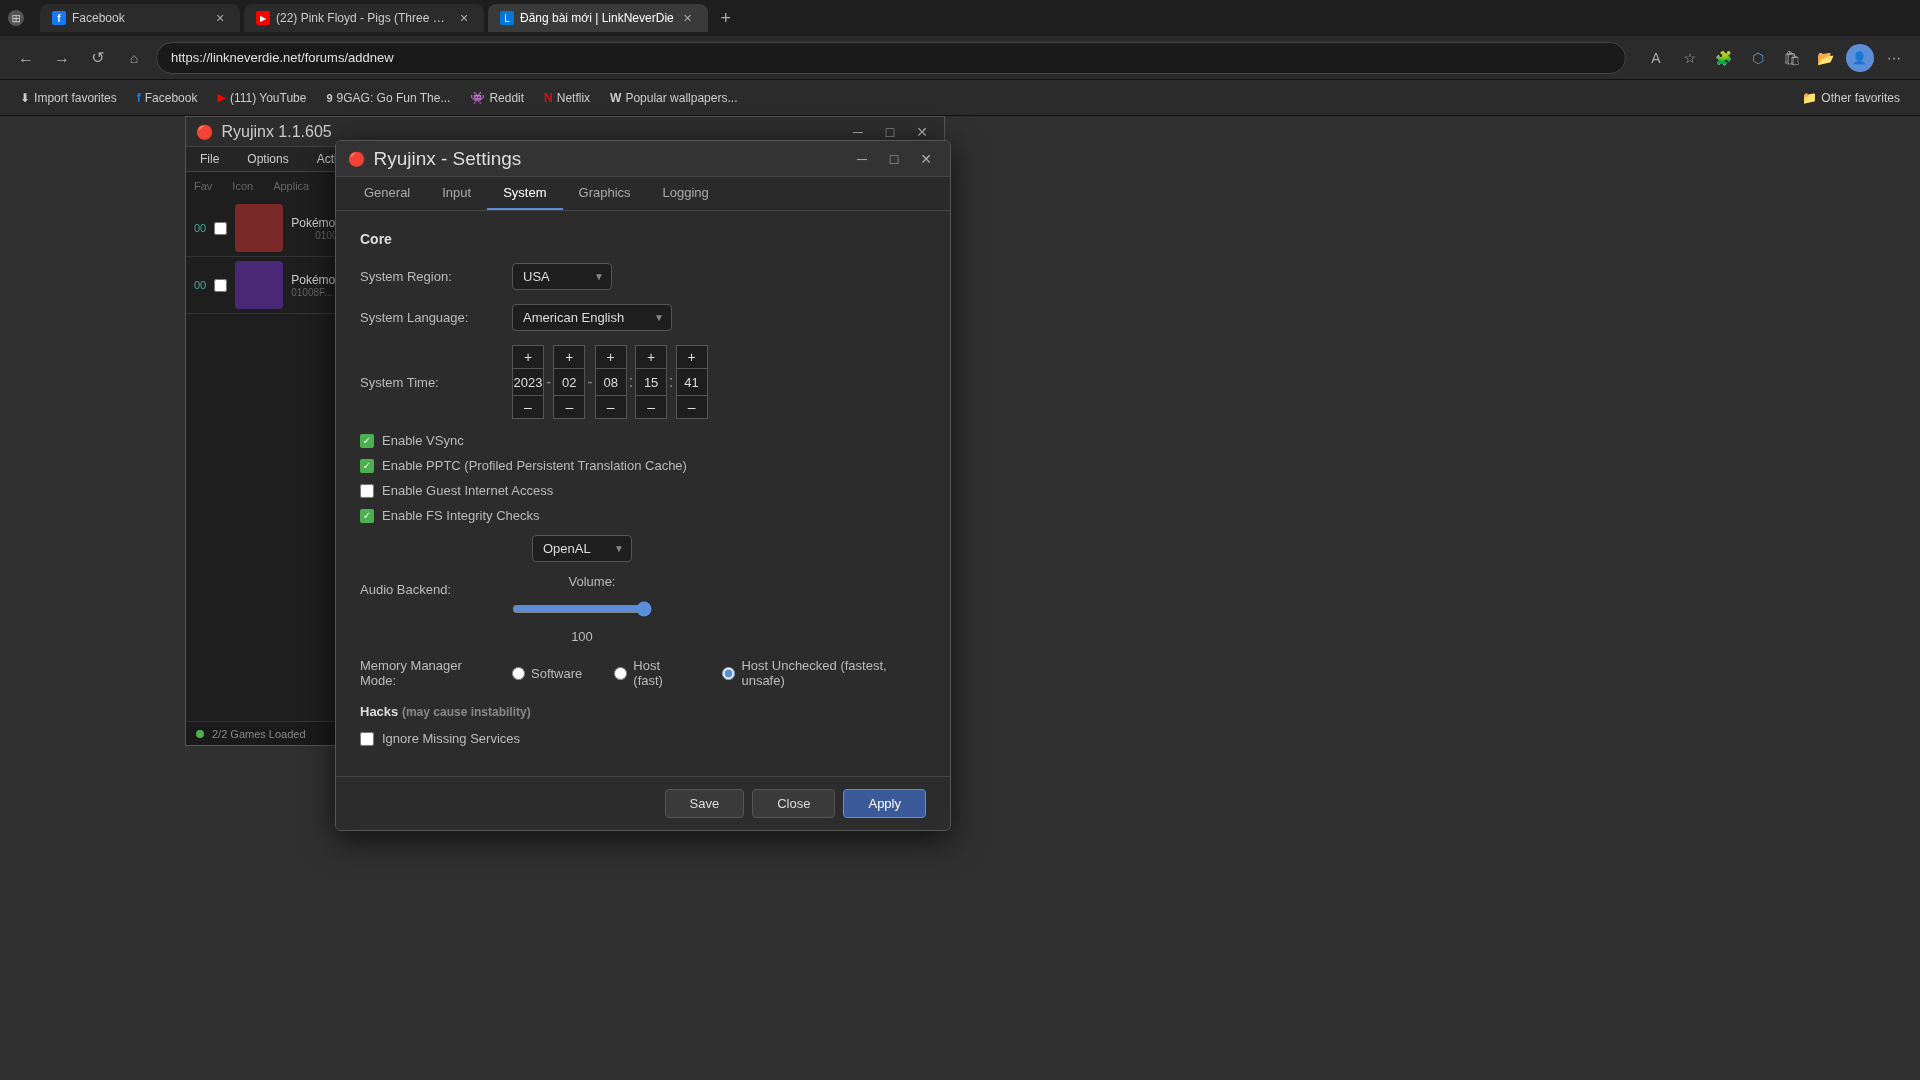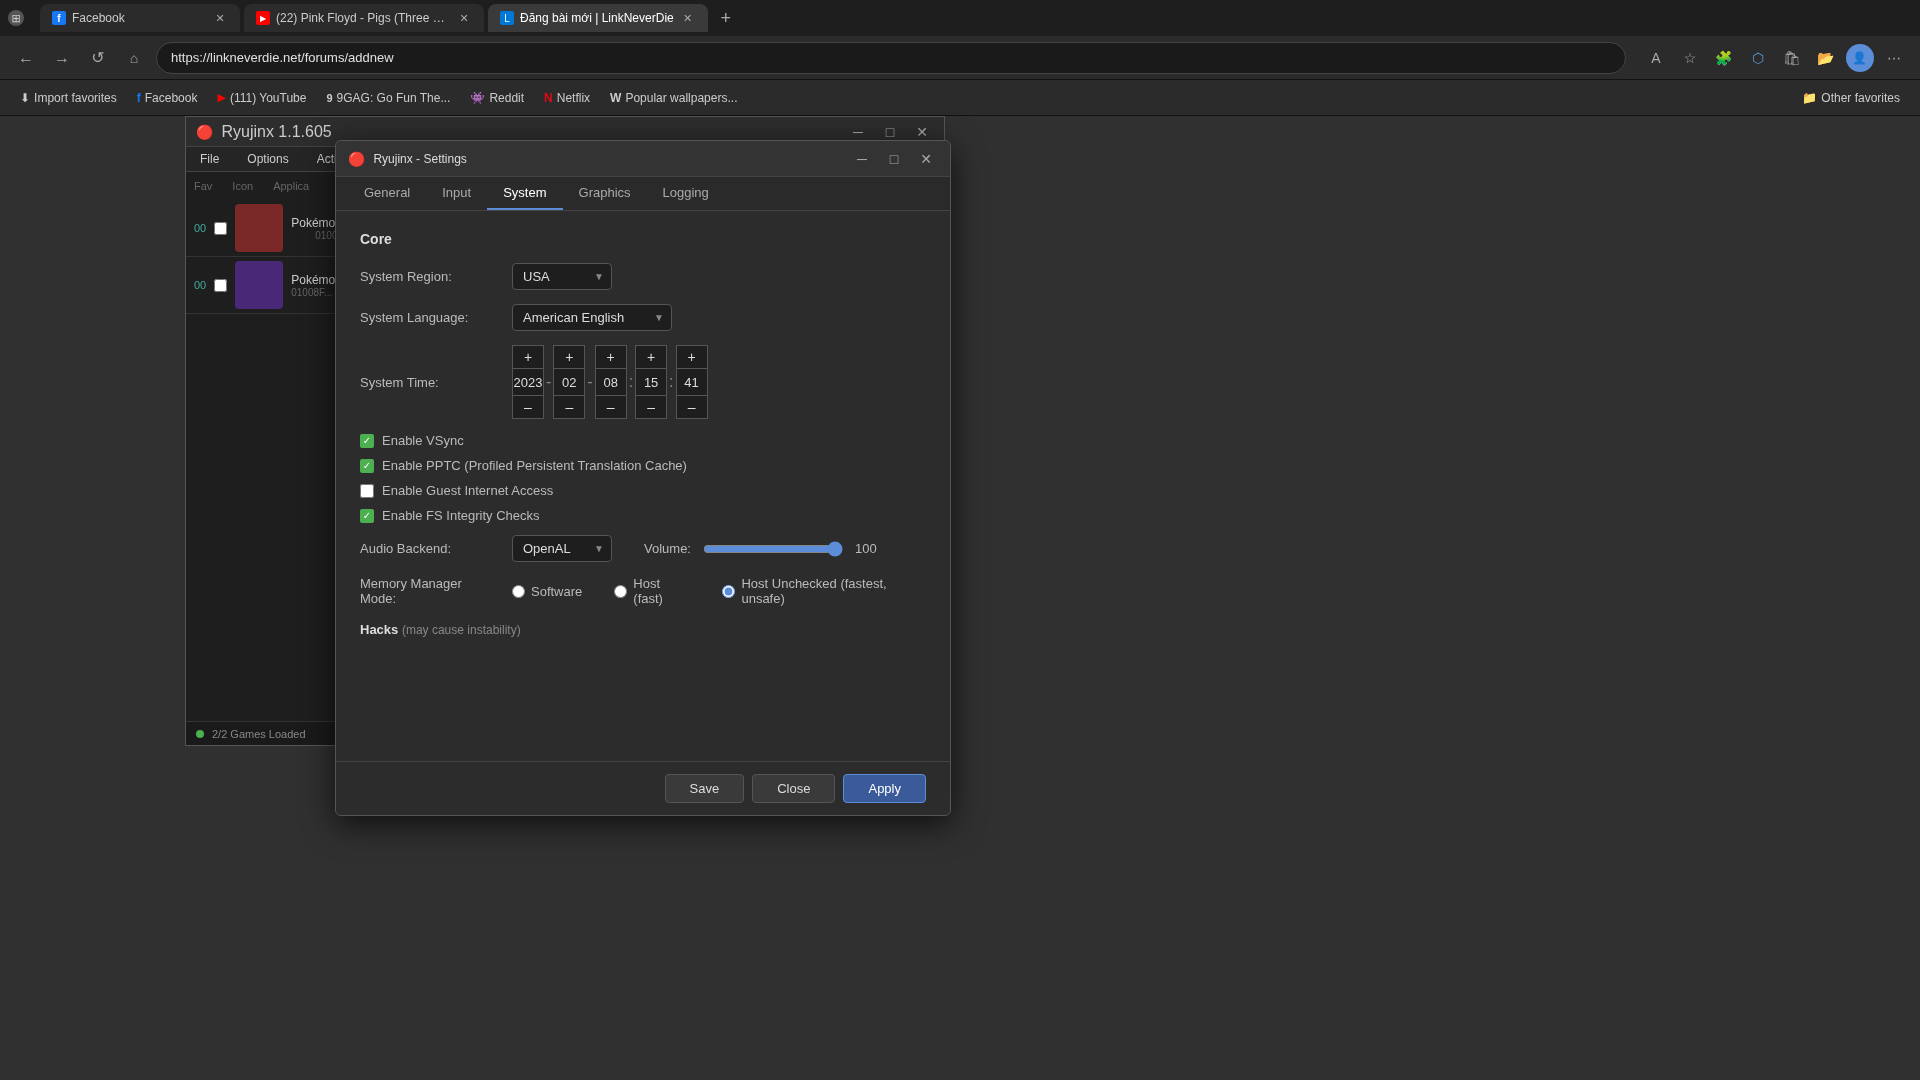--- a/index.html
+++ b/index.html
@@ -250,21 +250,21 @@
       padding: 0 12px;
       gap: 8px;
       border-bottom: 1px solid #444;
     }
     .dialog-title-icon {
       color: #e84040;
       font-size: 14px;
     }
     .dialog-title-text {
       flex: 1;
-      font-size: 12px;
+      font-size: 19px;
       color: #ddd;
     }
     .dialog-win-btn {
       width: 24px; height: 24px;
       background: transparent;
       border: none;
       color: #aaa;
       cursor: pointer;
       font-size: 14px;
       display: flex; align-items: center; justify-content: center;
@@ -405,20 +405,21 @@
     .checkbox-label {
       font-size: 13px;
       color: #bbb;
     }
 
     
     .volume-row {
       display: flex;
       align-items: center;
       gap: 12px;
+      flex-direction: column;
     }
     .volume-slider {
       width: 140px;
       accent-color: #5b8dd9;
     }
 
     
     .radio-group {
       display: flex;
       align-items: center;
@@ -436,20 +437,21 @@
       accent-color: #5b8dd9;
       cursor: pointer;
     }
 
     
     .hacks-heading {
       font-size: 13px;
       color: #ddd;
       margin-bottom: 12px;
       margin-top: 16px;
+      font-weight: bold;
     }
     .hacks-subtext {
       color: #888;
       font-size: 12px;
     }
 
     
     .dialog-footer {
       display: flex;
       justify-content: flex-end;
@@ -770,20 +772,24 @@
         </label>
       </div>
     </div>
 
     <div style="margin-top: 16px; margin-bottom: 12px;">
       <span class="hacks-heading">
         <strong>Hacks</strong>
         <span class="hacks-subtext"> (may cause instability)</span>
       </span>
     </div>
+    <div class="checkbox-row">
+      <input type="checkbox" class="checkbox-input" style="">
+      <label class="checkbox-label">Ignore Missing Services</label>
+    </div>
   </div>
 
   <div class="dialog-footer">
     <button class="footer-btn">Save</button>
     <button class="footer-btn">Close</button>
     <button class="footer-btn apply">Apply</button>
   </div>
 </div>
 
 </body></html>

